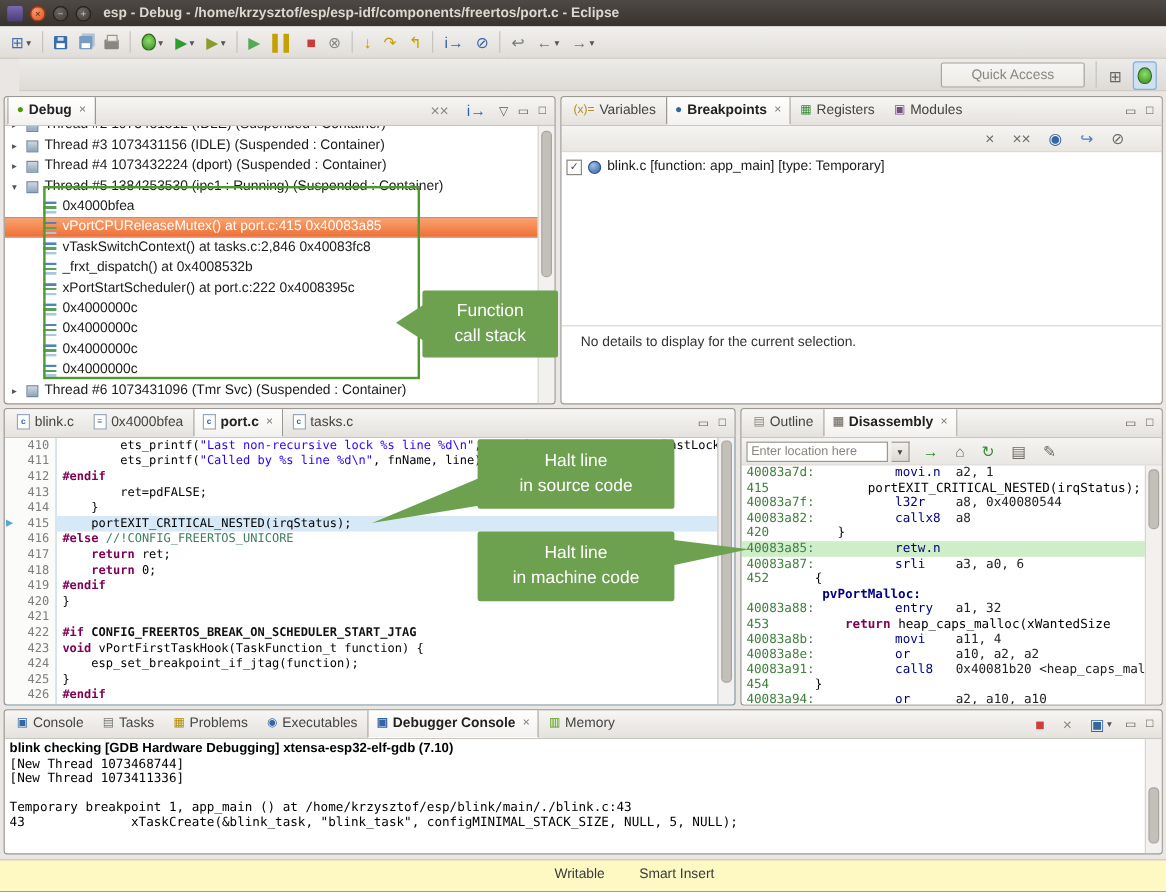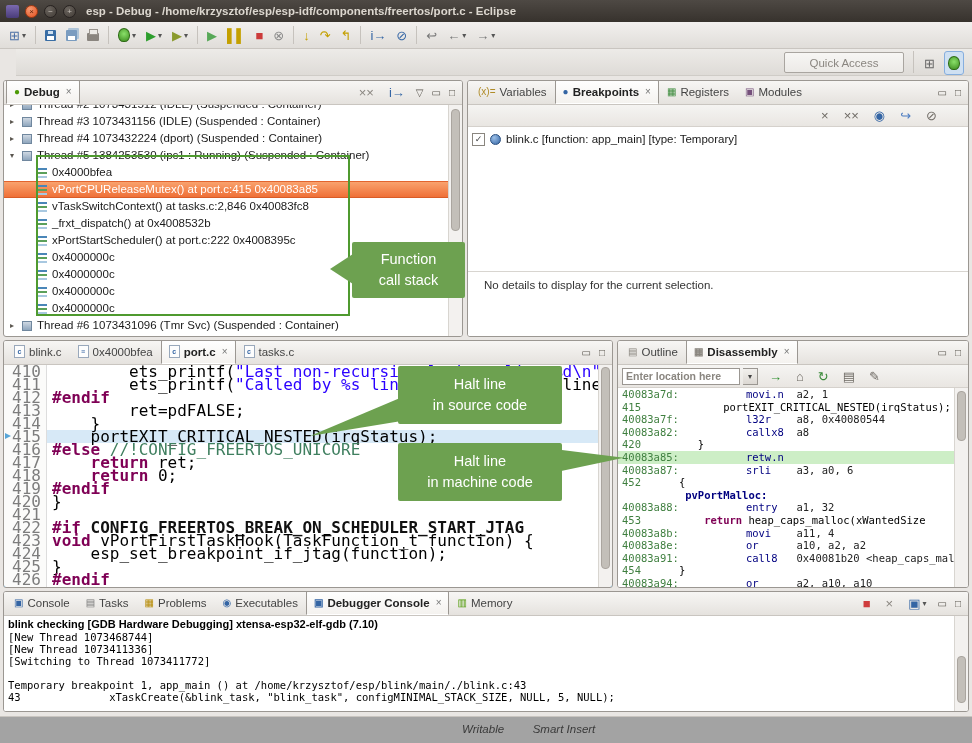--- a/index.html
+++ b/index.html
@@ -57,45 +57,45 @@
   #bp-panel{left:467px;top:80px;width:502px;height:257px;}
   #bp-toolbar{position:absolute;left:0;top:24px;width:100%;height:22px;background:linear-gradient(#f5f4f2,#e9e6e2);border-bottom:1px solid #d5d1cc;display:flex;align-items:center;justify-content:flex-end;gap:4px;padding-right:26px;box-sizing:border-box;}
   #bp-content{position:absolute;left:0;top:46px;right:0;bottom:0;background:#fff;}
   .bp-row{display:flex;align-items:center;gap:5px;height:18px;padding:3px 4px;font-size:11.5px;color:#1a1a1a;}
   .cb{width:11px;height:11px;border:1px solid #8a867f;background:#fff;font-size:9px;line-height:11px;text-align:center;color:#444;flex:none;box-sizing:content-box;}
   .bp-dot{width:9px;height:9px;border-radius:50%;background:radial-gradient(circle at 35% 30%,#9cc0e8,#3465a4);border:1px solid #2a4f80;flex:none;}
   .bp-divider{position:absolute;left:0;top:144px;width:100%;height:1px;background:#d8d5d0;}
   .bp-empty{position:absolute;left:16px;top:152px;font-size:11.5px;color:#333;}
   
   #editor-panel{left:3px;top:340px;width:610px;height:248px;}
-  .ed-body{position:absolute;left:0;top:24px;right:0;bottom:0;display:flex;font-family:"DejaVu Sans Mono",monospace;font-size:16px;background:#0369a1;}
+  .ed-body{position:absolute;left:0;top:24px;right:0;bottom:0;display:flex;font-family:"DejaVu Sans Mono",monospace;font-size:10px;background:#0369a1;}
   .ed-gutter{width:42px;background:#fbfbfa;border-right:1px solid #ddd;flex:none;}
   .g-row{height:13px;line-height:13px;text-align:right;padding-right:5px;color:#7d7d7d;position:relative;}
   .cur-arrow{position:absolute;left:1px;top:3px;width:0;height:0;border-left:6px solid #58a6d8;border-top:3.5px solid transparent;border-bottom:3.5px solid transparent;}
   .ed-code{flex:1;overflow:hidden;background:#fff;}
   .c-row{height:13px;line-height:13px;white-space:pre;padding-left:5px;}
   .c-row.hl{background:#d7e9f7;}
   .tp{color:#000;} .ts{color:#2a00ff;} .tk{color:#7f0055;font-weight:bold;} .tc{color:#3f7f5f;} .tb2{color:#111;font-weight:bold;}
   .ed-scroll{width:13px;background:#f3f1ef;border-left:1px solid #d8d5d0;position:relative;flex:none;}
   
   #disasm-panel{left:617px;top:340px;width:352px;height:248px;}
   #dis-toolbar{position:absolute;left:0;top:24px;width:100%;height:23px;background:linear-gradient(#f5f4f2,#e9e6e2);border-bottom:1px solid #d5d1cc;display:flex;align-items:center;gap:3px;padding:0 4px;box-sizing:border-box;}
-  .combo{width:118px;height:17px;background:#fff;border:1px solid #9b9792;font-size:10.5px;color:#8a8680;display:flex;align-items:center;padding:0 3px;white-space:nowrap;overflow:hidden;box-sizing:border-box;font-weight:bold;}
+  .combo{width:118px;height:17px;background:#fff;border:1px solid #9b9792;font-size:10.5px;color:#8a8680;display:flex;align-items:center;padding:0 3px;white-space:nowrap;overflow:hidden;box-sizing:border-box;}
   .combo-dd{width:15px;height:17px;background:linear-gradient(#f2f0ed,#dcd8d3);border:1px solid #9b9792;border-left:none;font-size:8px;display:flex;align-items:center;justify-content:center;color:#444;box-sizing:border-box;}
   #dis-content{position:absolute;left:0;top:47px;right:13px;bottom:0;font-family:"DejaVu Sans Mono",monospace;font-size:10.5px;overflow:hidden;background:#fff;}
   .d-row{height:12.6px;line-height:12.6px;white-space:pre;padding-left:4px;}
   .d-row.dhl{background:#cdeec6;}
   .da{color:#3f7f3f;} .di{color:#000080;margin-left:48px;} .do{color:#222;} .ds{color:#000;} .dl{color:#000080;font-weight:bold;} .dk{color:#7f0055;font-weight:bold;}
   
   #console-panel{left:3px;top:591px;width:966px;height:121px;}
   #con-content{position:absolute;left:0;top:24px;right:13px;bottom:0;background:#fff;overflow:hidden;}
   .con-title{font-size:11px;font-weight:bold;color:#000;padding:2px 4px 1px;}
   .con-line{font-family:"DejaVu Sans Mono",monospace;font-size:10.5px;height:12px;line-height:12px;white-space:pre;padding-left:4px;color:#000;}
   
-  #statusbar{position:absolute;left:0;top:716px;width:100%;height:27px;background:#a3a3a3;border-top:1px solid #c9c5c0;font-size:11.5px;color:#3a3a3a;box-sizing:border-box;font-style:italic;}
+  #statusbar{position:absolute;left:0;top:716px;width:100%;height:27px;background:#fef9c3;border-top:1px solid #c9c5c0;font-size:11.5px;color:#3a3a3a;box-sizing:border-box;}
   .sb-item{position:absolute;top:6px;}
   #sb-writable{left:440px;width:86px;text-align:center;}
   #sb-smart{left:516px;width:96px;text-align:center;}
   #sb-pos{left:620px;width:70px;text-align:center;margin-top:32px;}
   
   #green-box{position:absolute;left:36px;top:155px;width:310px;height:157px;border:2px solid #4f9a2f;z-index:40;pointer-events:none;}
   .callout{position:absolute;background:#6da150;color:#fff;z-index:50;display:flex;flex-direction:column;align-items:center;justify-content:center;font-size:14.5px;line-height:1.45;border-radius:2px;pointer-events:none;}
   .co-tail{position:absolute;background:#6da150;z-index:49;pointer-events:none;}
   #co1{left:352px;top:242px;width:113px;height:56px;}
   #t1{left:330px;top:254px;width:23px;height:30px;clip-path:polygon(100% 0,100% 100%,0 50%);}
@@ -537,21 +537,20 @@
           </span>
         <span class="chrome">▭</span>
         <span class="chrome">□</span>
       </span>
     </div>
     <div id="con-content">
       <div class="con-title">blink checking [GDB Hardware Debugging] xtensa-esp32-elf-gdb (7.10)</div>
       <div id="con-lines">
           <div class="con-line">[New Thread 1073468744]</div>
           <div class="con-line">[New Thread 1073411336]</div>
-          <div class="con-line">[Switching to Thread 1073411772]</div>
           <div class="con-line">&nbsp;</div>
           <div class="con-line">Temporary breakpoint 1, app_main () at /home/krzysztof/esp/blink/main/./blink.c:43</div>
           <div class="con-line">43              xTaskCreate(&amp;blink_task, "blink_task", configMINIMAL_STACK_SIZE, NULL, 5, NULL);</div>
         </div>
     </div>
     <div class="vscroll">
         <div class="vthumb" style="top:40px;height:45px;"></div>
       </div>
   </div>
 

